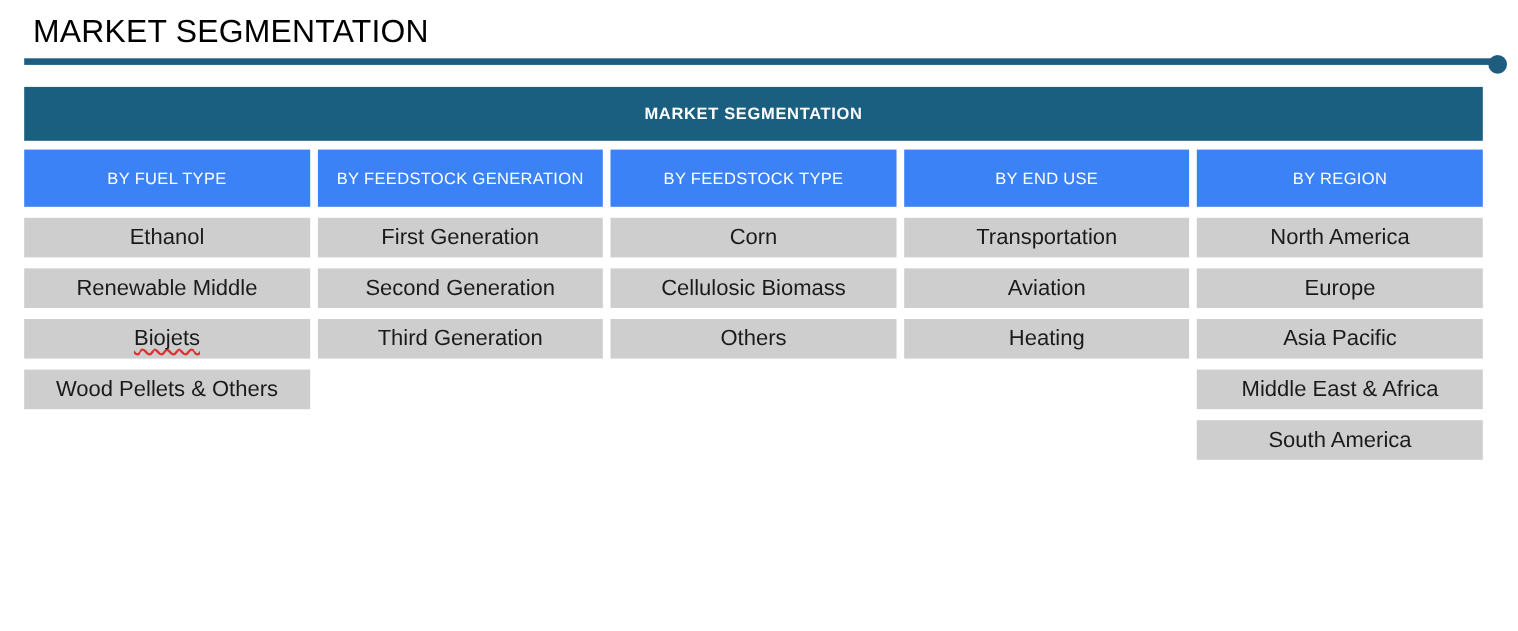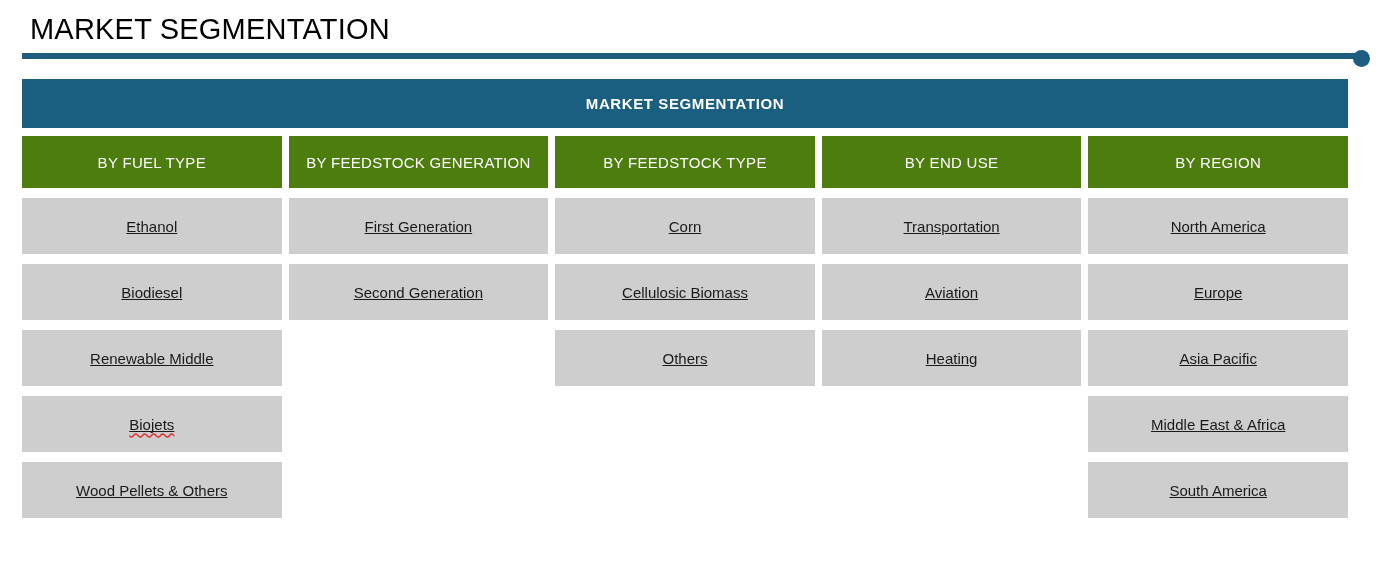--- a/index.html
+++ b/index.html
@@ -85,45 +85,44 @@
   .column {
     flex: 1 1 0;
     display: flex;
     flex-direction: column;
     gap: 10px;
     min-width: 0;
   }
 
   .col-header {
     height: 52px;
-    background: #4d7c0f;
+    background: #3b82f6;
     color: #ffffff;
     font-size: 15px;
     letter-spacing: 0.3px;
     display: flex;
     align-items: center;
     justify-content: center;
     text-align: center;
     line-height: 21px;
     padding: 0 6px;
     box-sizing: border-box;
   }
 
   .cell {
-    height: 56px;
+    height: 36px;
     background: #CECECE;
     color: #1a1a1a;
-    font-size: 15px;
+    font-size: 20px;
     display: flex;
     align-items: center;
     justify-content: center;
     text-align: center;
     padding: 0 6px;
     box-sizing: border-box;
-    text-decoration: underline;
   }
   .cell.empty {
     background: transparent;
   }
   .cell .misspelled {
     text-decoration: underline wavy #e03131;
     text-decoration-skip-ink: none;
     text-underline-offset: 3px;
   }
 </style>
@@ -143,39 +142,39 @@
     <span>MARKET SEGMENTATION</span>
   </div>
 
   <div class="columns" id="columns-root">
       <div class="column">
         <div class="col-header">BY FUEL TYPE</div>
         <div class="cell">
           <span>Ethanol</span>
         </div>
         <div class="cell">
-          <span>Biodiesel</span>
-        </div>
-        <div class="cell">
           <span>Renewable Middle</span>
         </div>
         <div class="cell">
           <span class="misspelled">Biojets</span>
         </div>
         <div class="cell">
           <span>Wood Pellets &amp; Others</span>
         </div>
       </div>
       <div class="column">
         <div class="col-header">BY FEEDSTOCK GENERATION</div>
         <div class="cell">
           <span>First Generation</span>
         </div>
         <div class="cell">
           <span>Second Generation</span>
+        </div>
+        <div class="cell">
+          <span>Third Generation</span>
         </div>
         <div class="cell empty"></div>
         <div class="cell empty"></div>
       </div>
       <div class="column">
         <div class="col-header">BY FEEDSTOCK TYPE</div>
         <div class="cell">
           <span>Corn</span>
         </div>
         <div class="cell">

